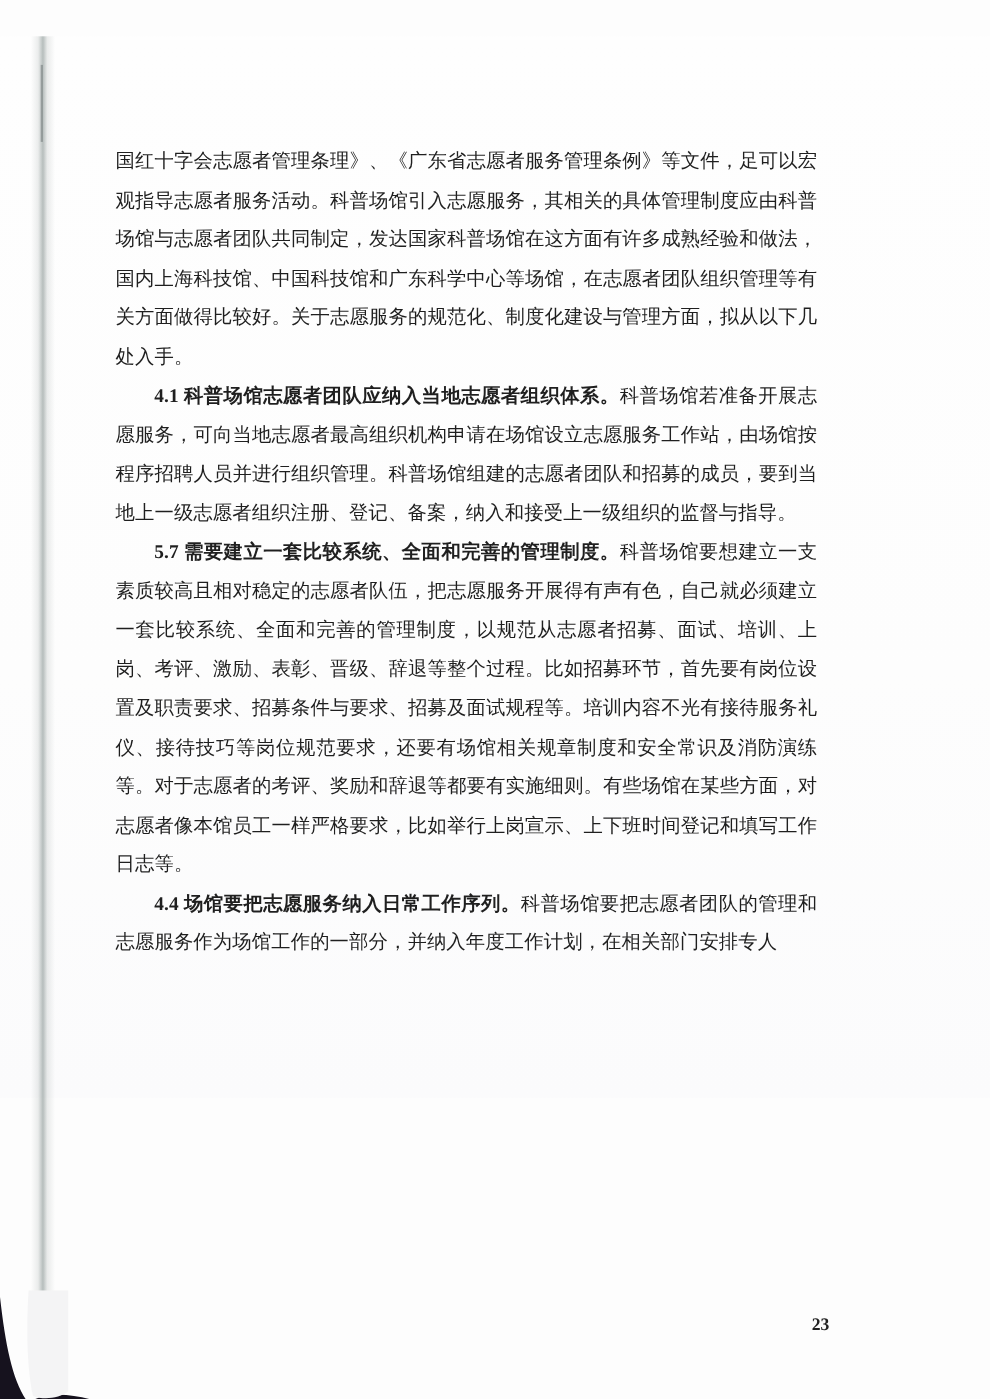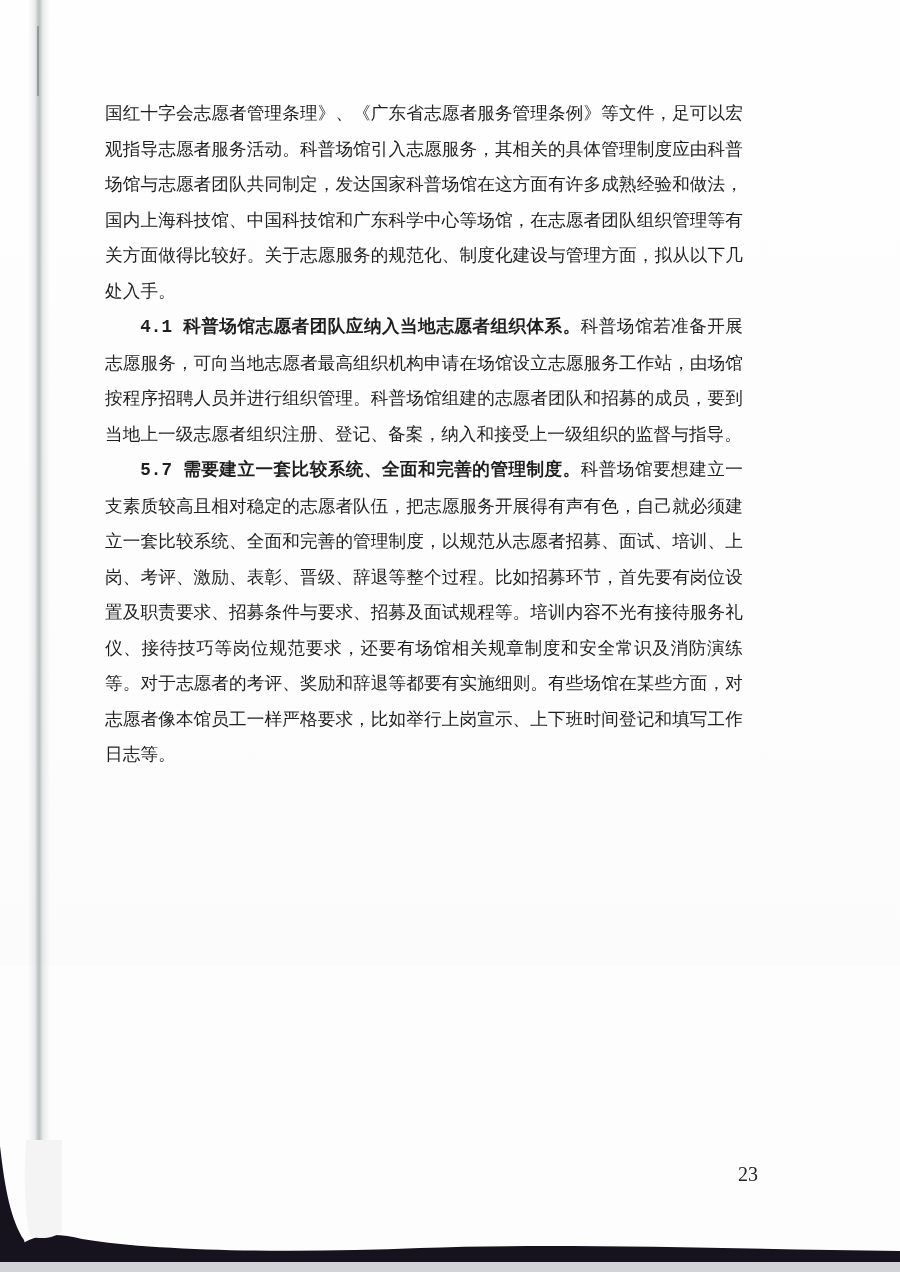--- a/index.html
+++ b/index.html
@@ -9,20 +9,21 @@
     height: 1272px;
     background: #fdfdfd;
     overflow: hidden;
     font-family: "Liberation Serif", "DejaVu Serif", serif;
   }
   .scan {
     position: relative;
     width: 900px;
     height: 965px;
     background: linear-gradient(180deg, #fefefe 0%, #fdfdfd 60%, #fbfbfc 100%);
+    margin-top: 33px;
   }
   
   .page-edge-line {
     position: absolute;
     left: 28px;
     top: 0;
     width: 22px;
     height: 1232px;
     background: linear-gradient(to right,
       rgba(255,255,255,0) 0%,
@@ -52,29 +53,30 @@
   }
   .para {
     margin: 0;
     text-align: justify;
   }
   .para.section {
     text-indent: 2em;
   }
   .sec-head {
     font-weight: 700;
-    font-family: Liberation Mono, monospace;
+    font-family: Liberation Serif, serif;
   }
   .page-number {
     position: absolute;
     left: 738px;
     top: 1163px;
-    font-size: 20px;
+    font-size: 16px;
     color: #222;
     font-family: "Liberation Serif", "DejaVu Serif", serif;
+    font-weight: bold;
   }
   .bottom-scan {
     position: absolute;
     left: 0;
     top: 1140px;
     width: 900px;
     height: 132px;
     display: block;
   }
 </style>
@@ -90,20 +92,23 @@
 
     <p class="para section">
       <span class="sec-head">4.1 科普场馆志愿者团队应纳入当地志愿者组织体系。</span><span>科普场馆若准备开展志愿服务，可向当地志愿者最高组织机构申请在场馆设立志愿服务工作站，由场馆按程序招聘人员并进行组织管理。科普场馆组建的志愿者团队和招募的成员，要到当地上一级志愿者组织注册、登记、备案，纳入和接受上一级组织的监督与指导。</span>
     </p>
 
     <p class="para section">
       <span class="sec-head">5.7 需要建立一套比较系统、全面和完善的管理制度。</span><span>科普场馆要想建立一支素质较高且相对稳定的志愿者队伍，把志愿服务开展得有声有色，自己就必须建立一套比较系统、全面和完善的管理制度，以规范从志愿者招募、面试、培训、上岗、考评、激励、表彰、晋级、辞退等整个过程。比如招募环节，首先要有岗位设置及职责要求、招募条件与要求、招募及面试规程等。培训内容不光有接待服务礼仪、接待技巧等岗位规范要求，还要有场馆相关规章制度和安全常识及消防演练等。对于志愿者的考评、奖励和辞退等都要有实施细则。有些场馆在某些方面，对志愿者像本馆员工一样严格要求，比如举行上岗宣示、上下班时间登记和填写工作日志等。</span>
     </p>
 
 
+    <p class="para section">
+      <span class="sec-head">4.4 场馆要把志愿服务纳入日常工作序列。</span><span>科普场馆要把志愿者团队的管理和志愿服务作为场馆工作的一部分，并纳入年度工作计划，在相关部门安排专人</span>
+    </p>
   </main>
 
   <div class="page-number">23</div>
 
   <svg class="bottom-scan" viewBox="0 0 900 132" preserveAspectRatio="none" xmlns="http://www.w3.org/2000/svg">
 
     <rect x="0" y="118" width="900" height="14" fill="#d2d3d7"></rect>
 
     <path d="M0 6 C5 50 11 80 24 100 L30 122 L0 122 Z" fill="#16121e"></path>
 

